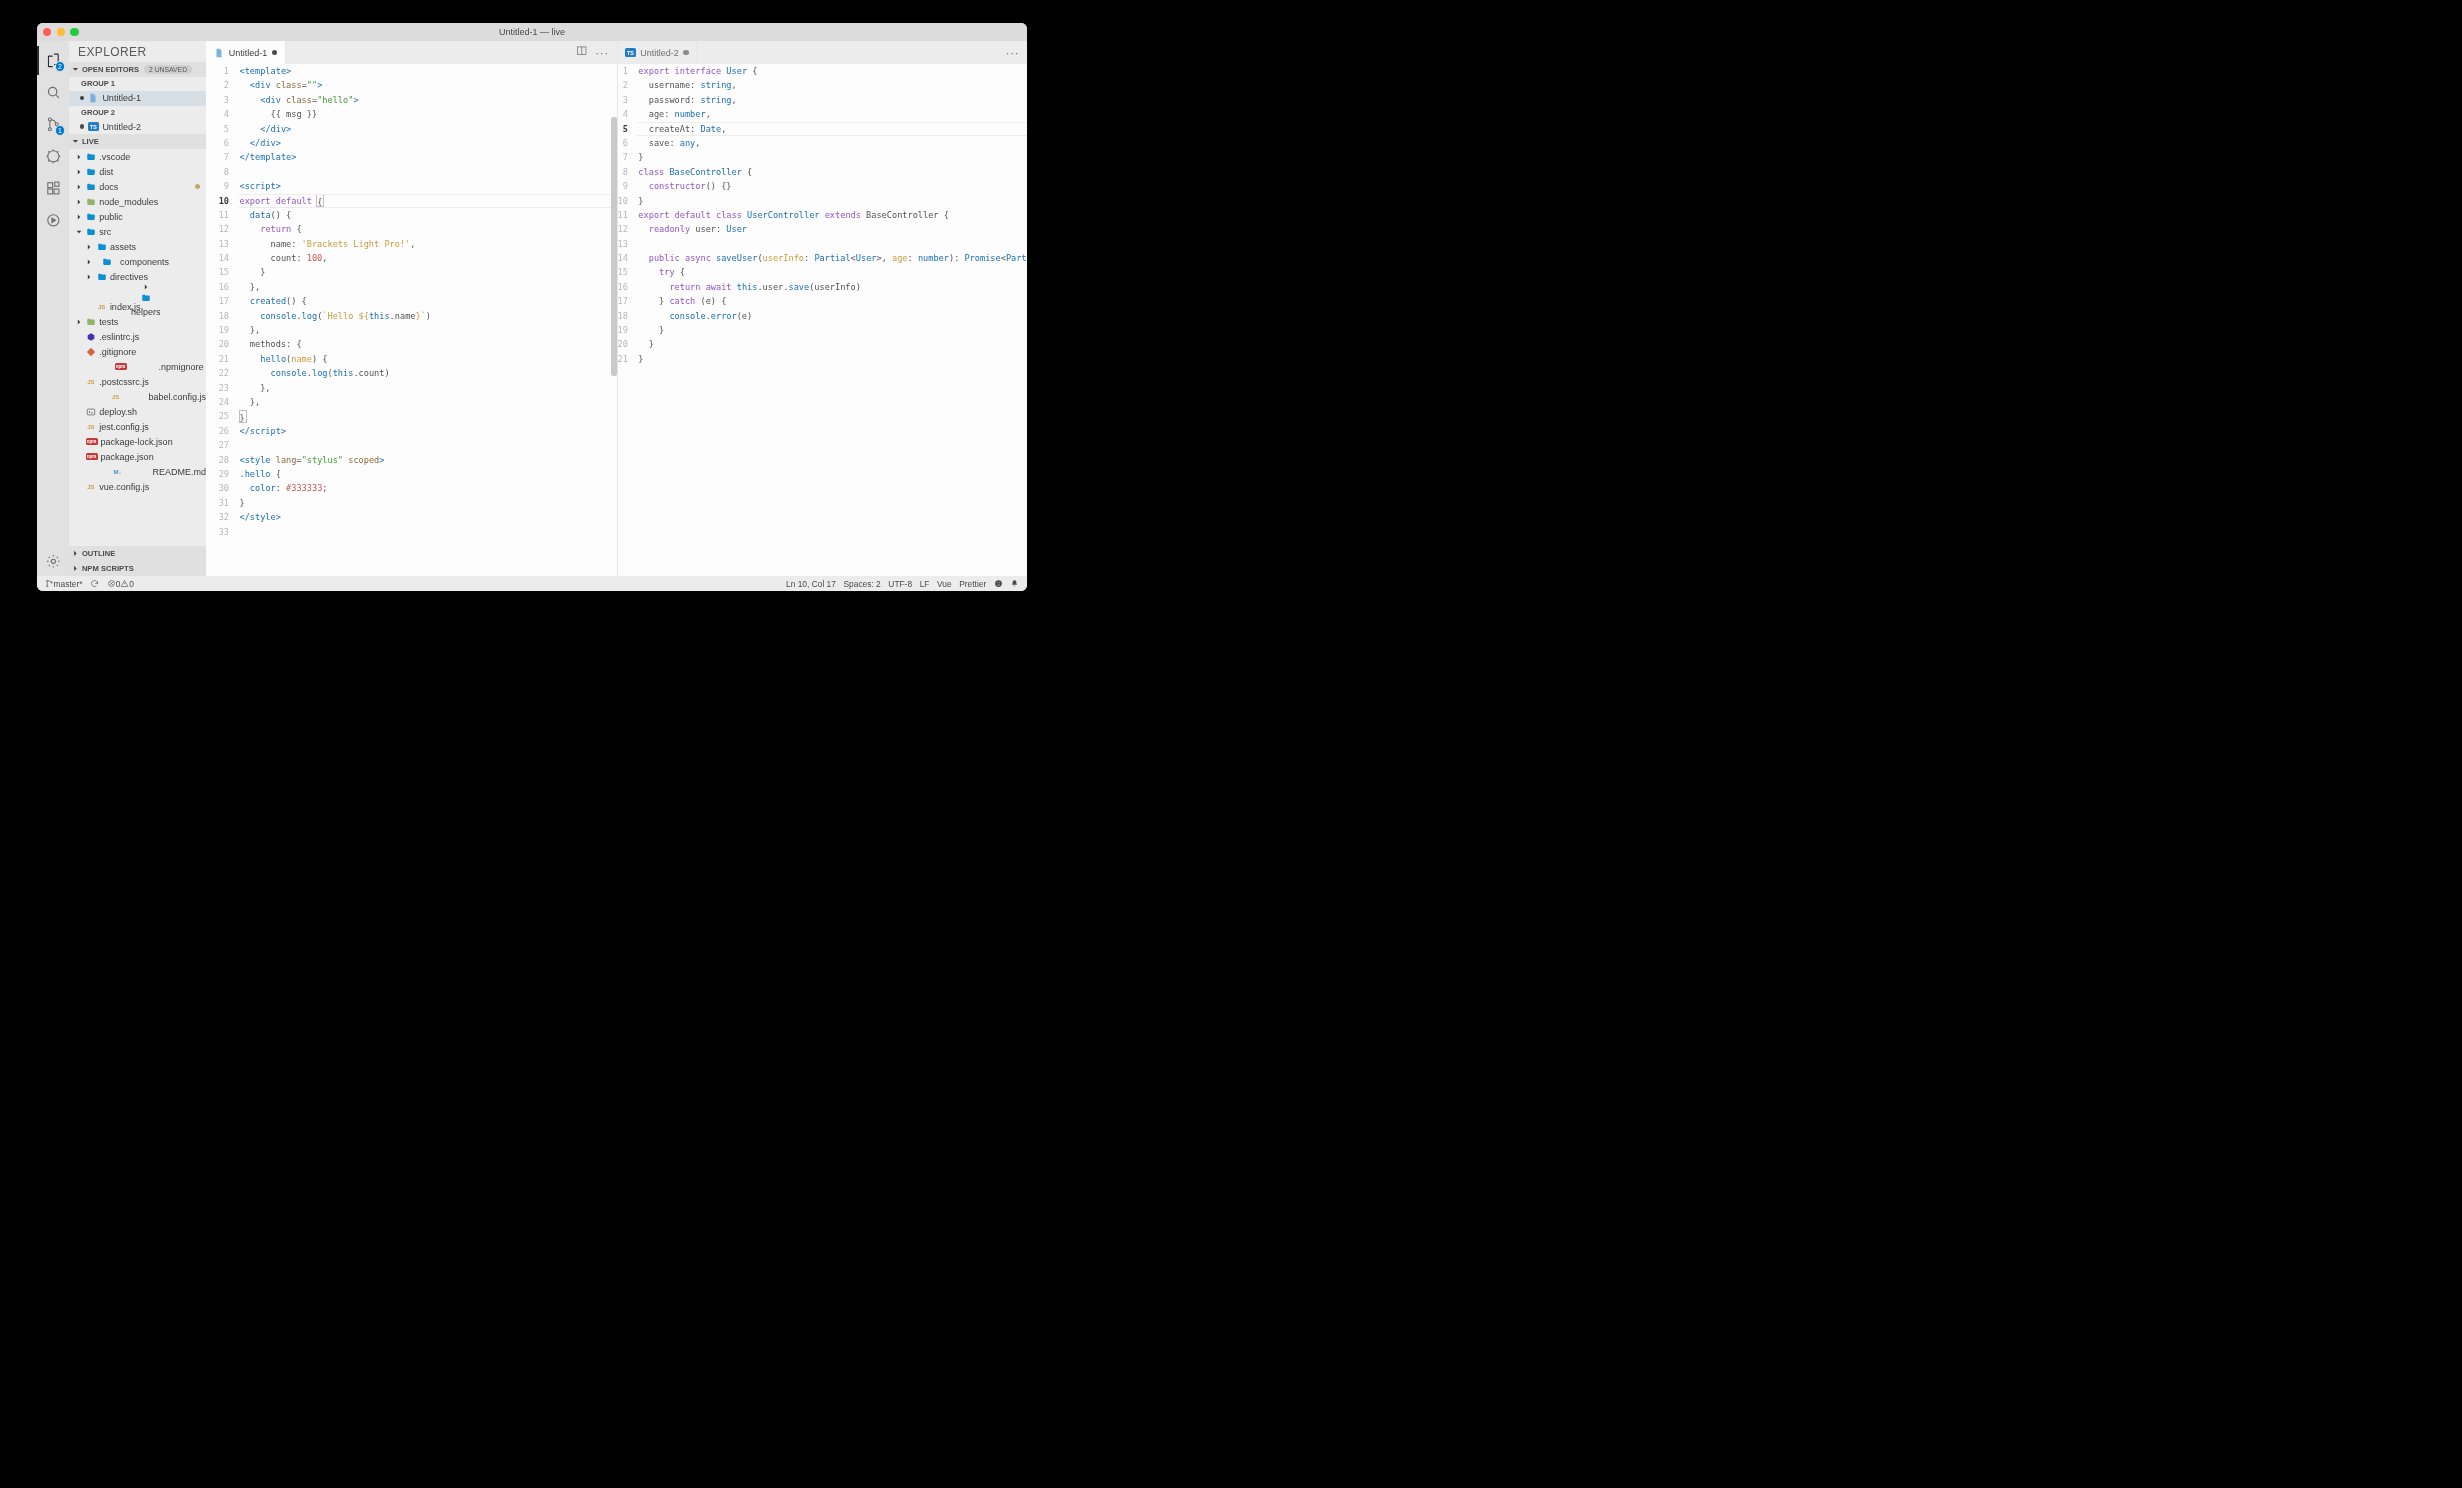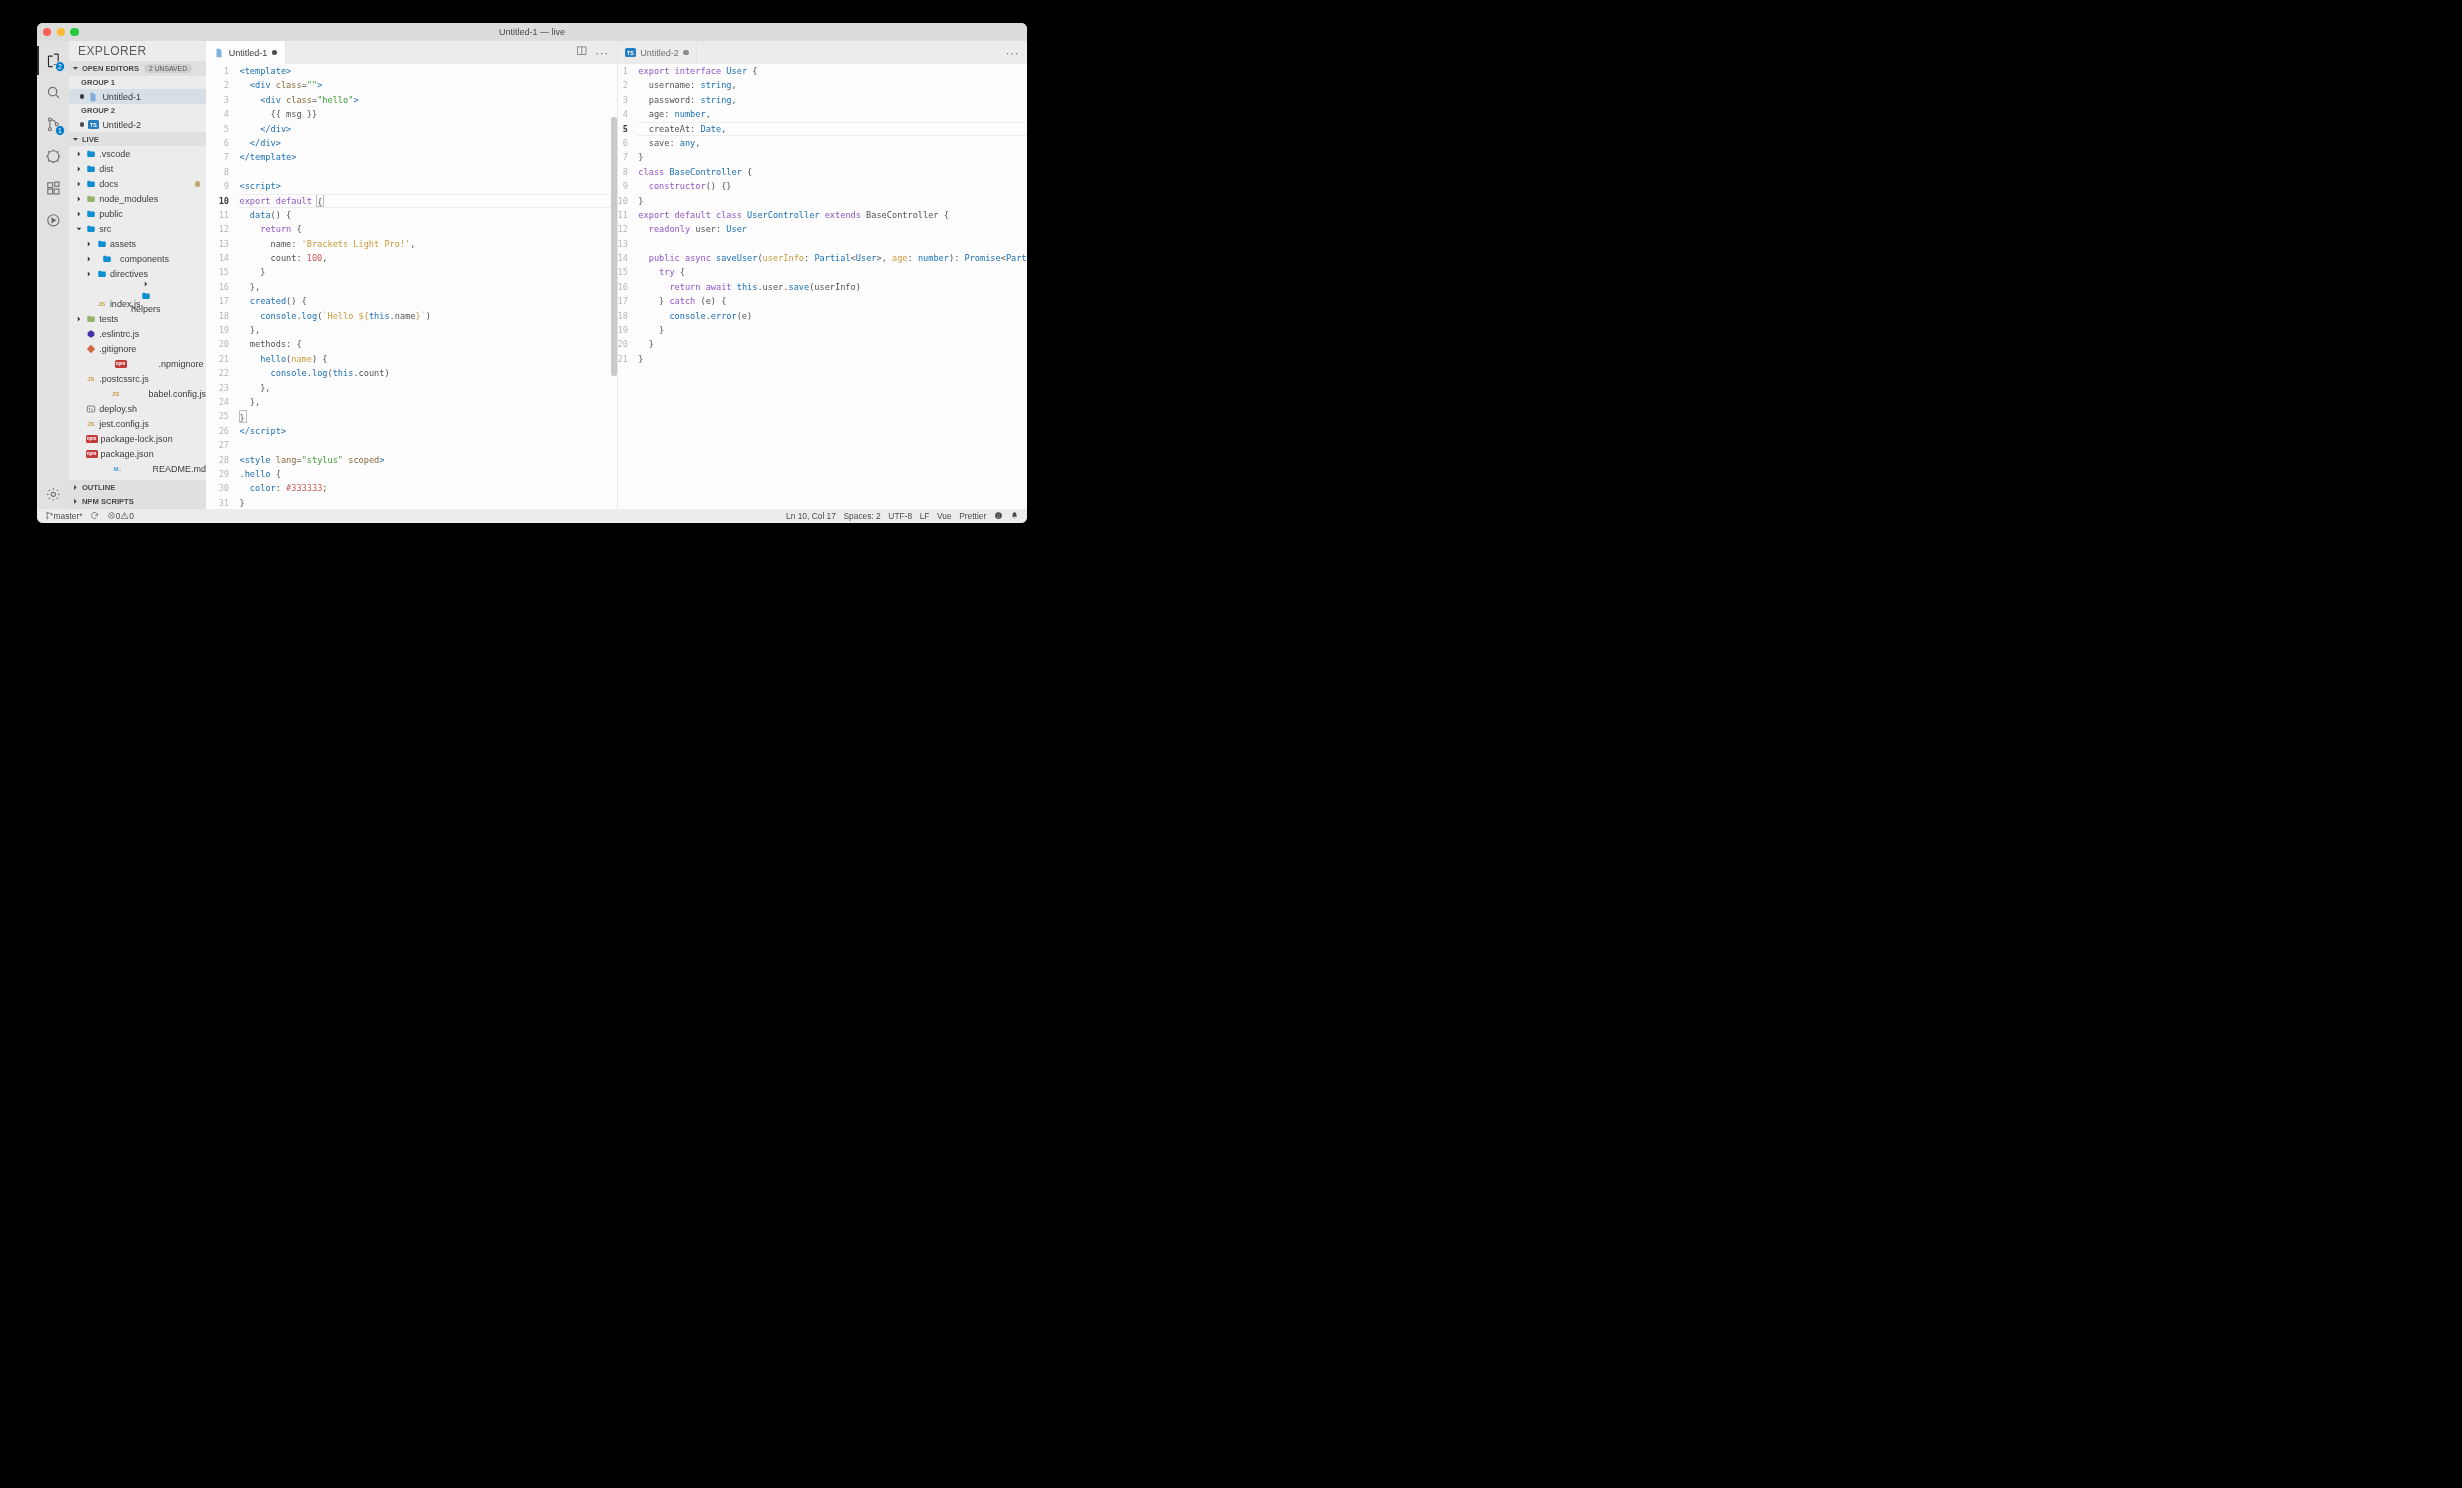--- a/index.html
+++ b/index.html
@@ -1,17 +1,17 @@
 <!DOCTYPE html>
 <html style="font-size:12px"><head>
 <meta charset="utf-8">
 <style>
 * { margin: 0; padding: 0; box-sizing: border-box; }
 html, body { width: 100%; height: 100%; background: #000; font-family: -apple-system, "Helvetica Neue", Arial, sans-serif; }
-.screen { position: absolute; left: 37px; top: 23px; width: 990px; height: 500px; background: #f9f9f9; border-radius: 6px; box-shadow: 0 15px 46px rgba(0,0,0,.5); overflow: hidden; display: flex; flex-direction: column; }
+.screen { position: absolute; left: 37px; top: 23px; width: 990px; height: 568px; background: #f9f9f9; border-radius: 6px; box-shadow: 0 15px 46px rgba(0,0,0,.5); overflow: hidden; display: flex; flex-direction: column; }
 
 
 .titlebar { height: 18px; background: #dddcdc; display: flex; align-items: center; position: relative; flex: 0 0 auto; }
 .traffic { display: flex; gap: 5.3px; margin-left: 6px; }
 .tl { width: 8.4px; height: 8.4px; border-radius: 50%; }
 .tl.red { background: #ff5f57; } .tl.yellow { background: #febc2e; } .tl.green { background: #28c840; }
 .titlebar .title { position: absolute; left: 0; right: 0; text-align: center; font-size: 9px; color: #4a4a4a; pointer-events: none; }
 
 
 .body { flex: 1 1 auto; display: flex; min-height: 0; }

